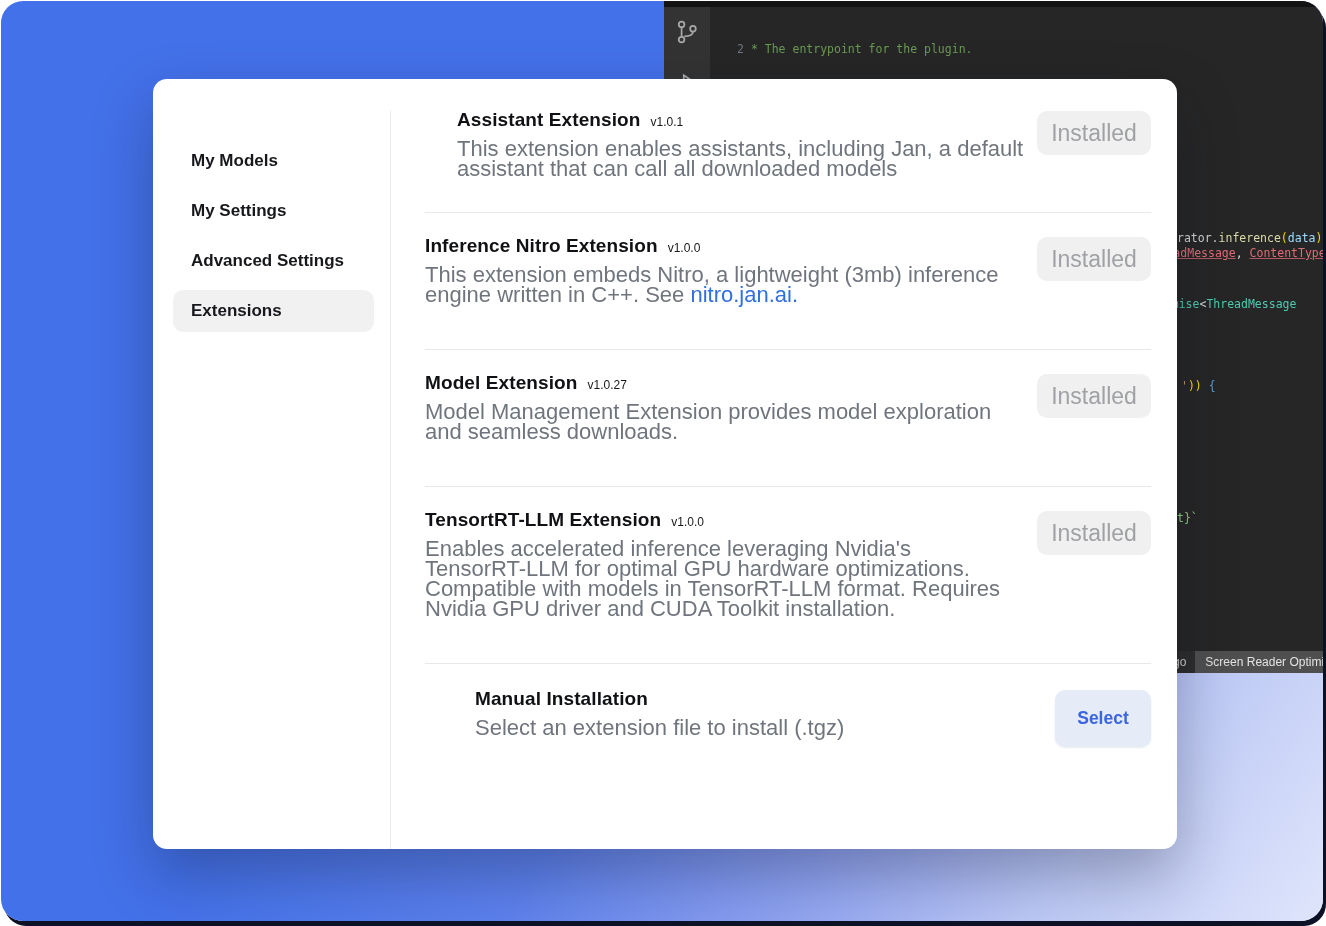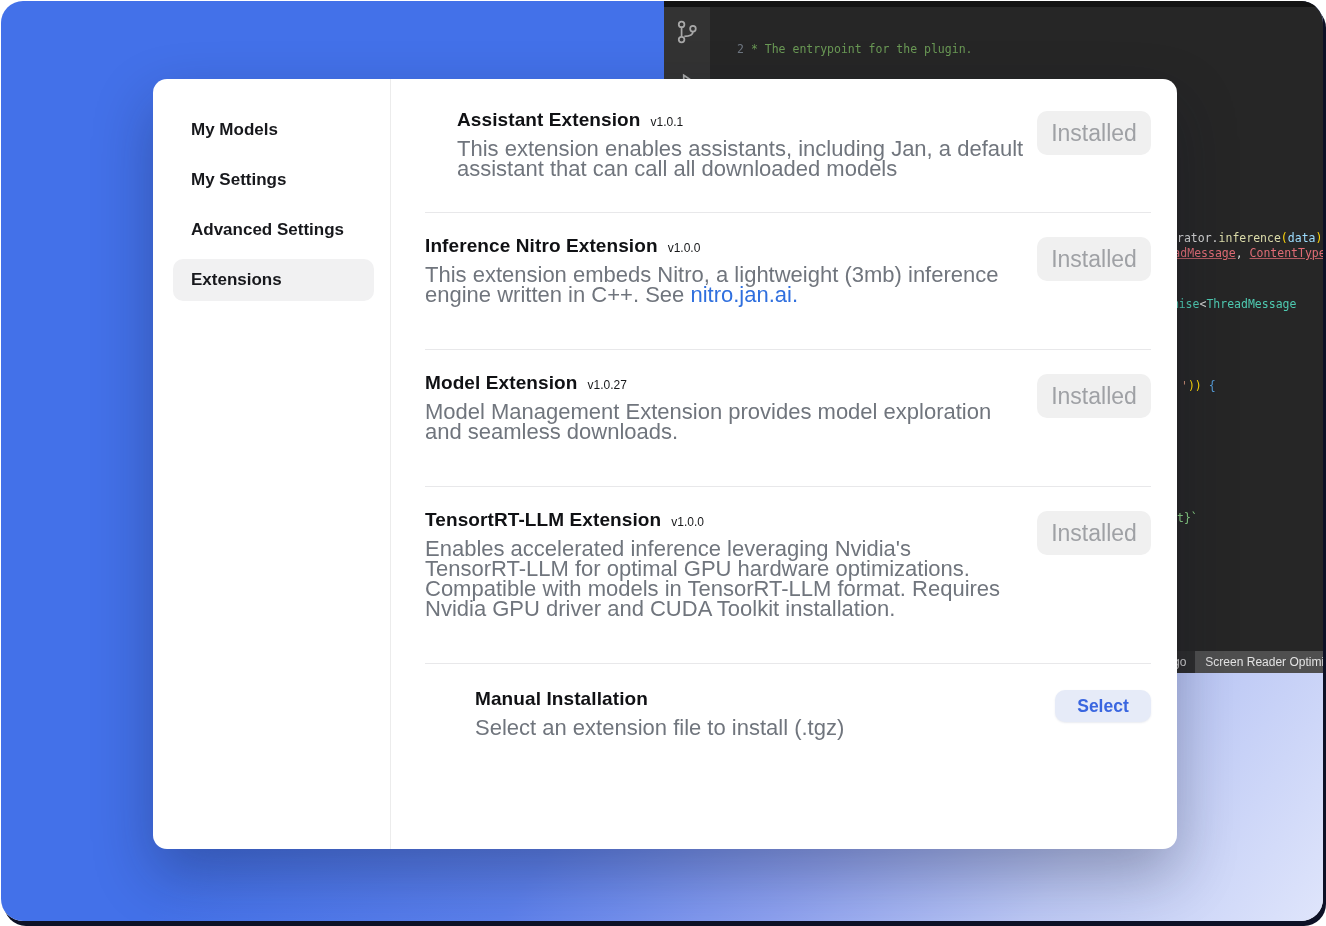--- a/index.html
+++ b/index.html
@@ -35,36 +35,36 @@
   .frag2{top:296px;left:487px;}
   .frag3{top:378px;left:517px;}
   .frag4{top:510px;left:513px;}
   .statusbar{position:absolute;left:0;bottom:0;height:22px;right:0;background:#2d2d2d;display:flex;align-items:center;font-size:12px;color:#cccccc;overflow:hidden;}
   .status-left{margin-left:509px;}
   .status-seg{margin-left:9px;height:22px;display:flex;align-items:center;background:#4f4f4f;color:#e3e3e3;padding:0 10px;white-space:nowrap;}
 
   
   .modal{position:absolute;left:152px;top:78px;width:1024px;height:770px;background:#ffffff;border-radius:14px;
     box-shadow:0 25px 60px rgba(15,20,40,.30);display:flex;z-index:5;}
-  .side{width:238px;flex:0 0 238px;border-right:1px solid #ececec;padding:30px 16px 0 20px;box-sizing:border-box;}
+  .side{width:238px;flex:0 0 238px;border-right:1px solid #ececec;padding:30px 16px 0 20px;box-sizing:border-box;margin-top:31px;}
   .side-item{font-size:17px;font-weight:600;color:#17181c;padding:11px 18px;border-radius:9px;margin-bottom:8px;cursor:pointer;}
   .side-item.active{background:#f1f1f2;border-radius:10px;}
   .content{flex:1;padding:30px 30px 0 34px;box-sizing:border-box;}
   .entry{display:flex;justify-content:flex-end;align-items:flex-start;border-bottom:1px solid #e8e8ea;}
   .entry.first{padding:0 0 33px 0;}
   .entry.mid{padding:22px 0 44px 0;gap:32px;}
   .entry.last{padding:24px 0 0 0;border-bottom:none;}
   .entry-title{display:flex;align-items:baseline;}
   .entry-name{font-size:19px;font-weight:700;color:#101114;letter-spacing:.1px;}
   .entry-ver{font-size:12px;font-weight:400;color:#17181a;margin-left:10px;}
   .entry-desc{width:580px;margin:8px 0 0 0;font-size:22px;line-height:20px;color:#70757d;}
   .entry-desc a{color:#2f6fde;text-decoration:none;cursor:pointer;}
   .btn{border:none;border-radius:10px;font-family:inherit;cursor:pointer;}
   .btn-installed{width:114px;height:44px;background:#f0f0f0;color:#9fa1a5;font-size:23px;font-weight:500;margin-top:2px;cursor:default;}
-  .btn-select{width:96px;height:32px;background:#e6ebf8;color:#3a66e0;font-size:17.5px;font-weight:700;margin-top:2px;box-shadow:0 1px 2px rgba(40,60,120,.10);}
+  .btn-select{width:96px;height:57px;background:#e6ebf8;color:#3a66e0;font-size:17.5px;font-weight:700;margin-top:2px;box-shadow:0 1px 2px rgba(40,60,120,.10);}
 </style>
 </head>
 <body>
 
 <div class="screen">
 
   <div class="editor">
     <div class="editor-topstrip"></div>
     <div class="activitybar">
       <svg class="abar-icon" viewBox="0 0 24 24" fill="none" stroke="#bdbdbd" stroke-width="1.6">

